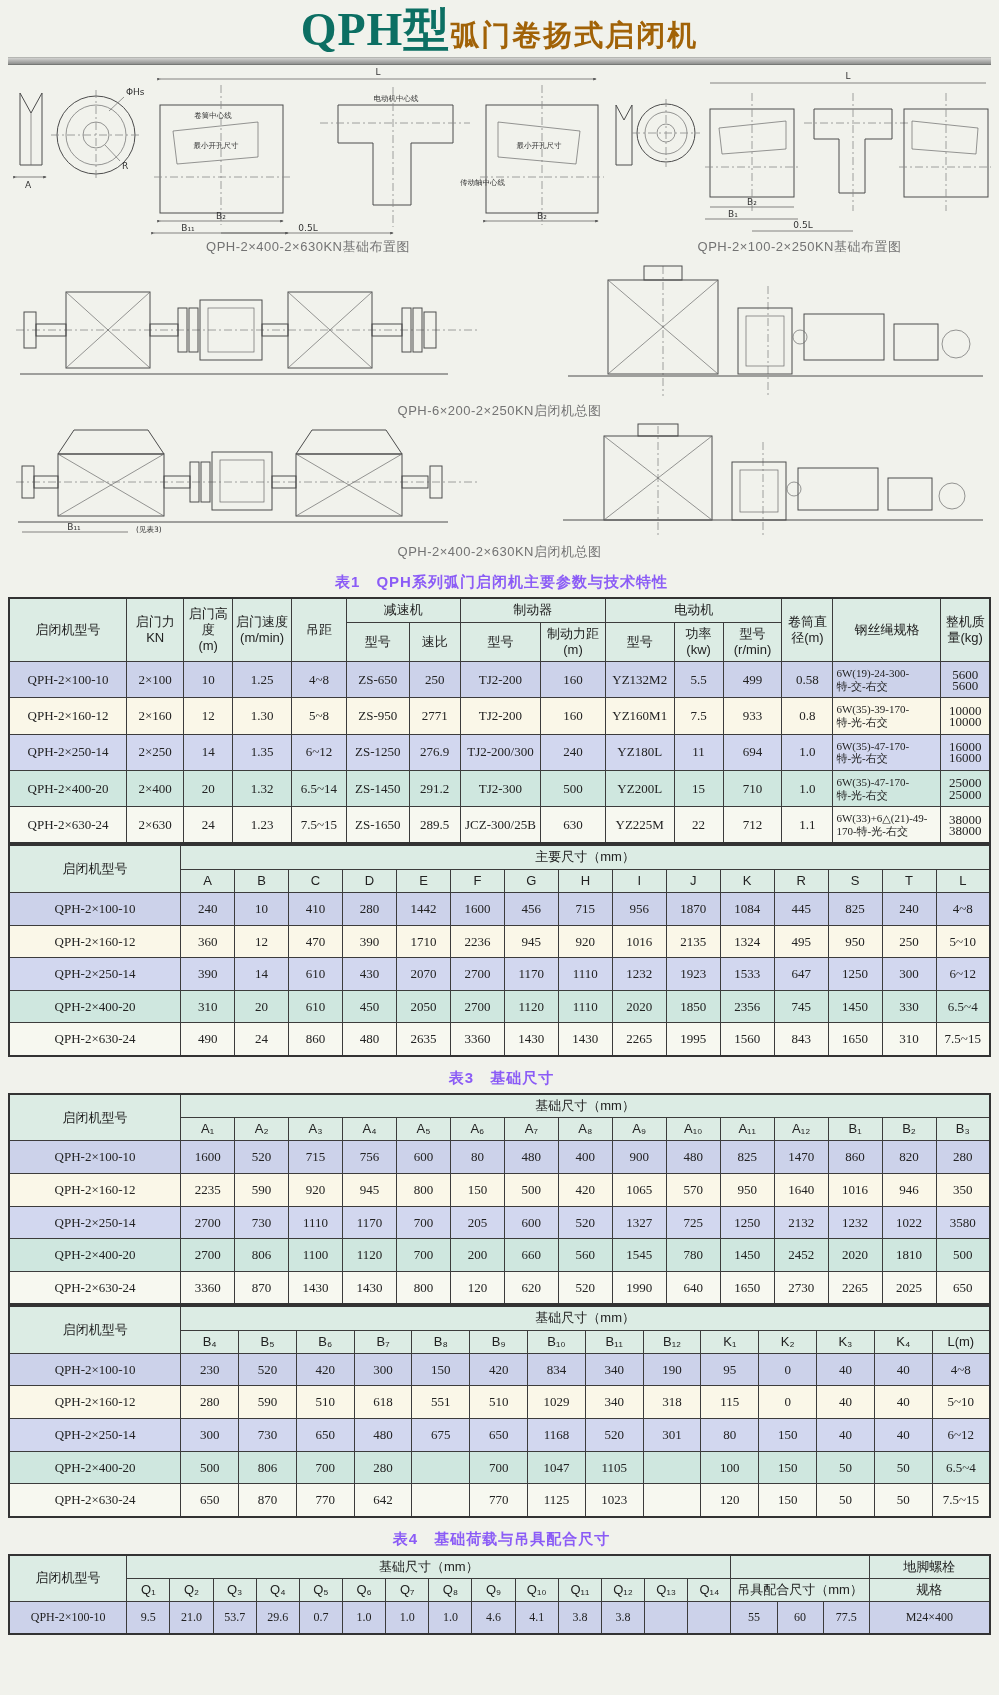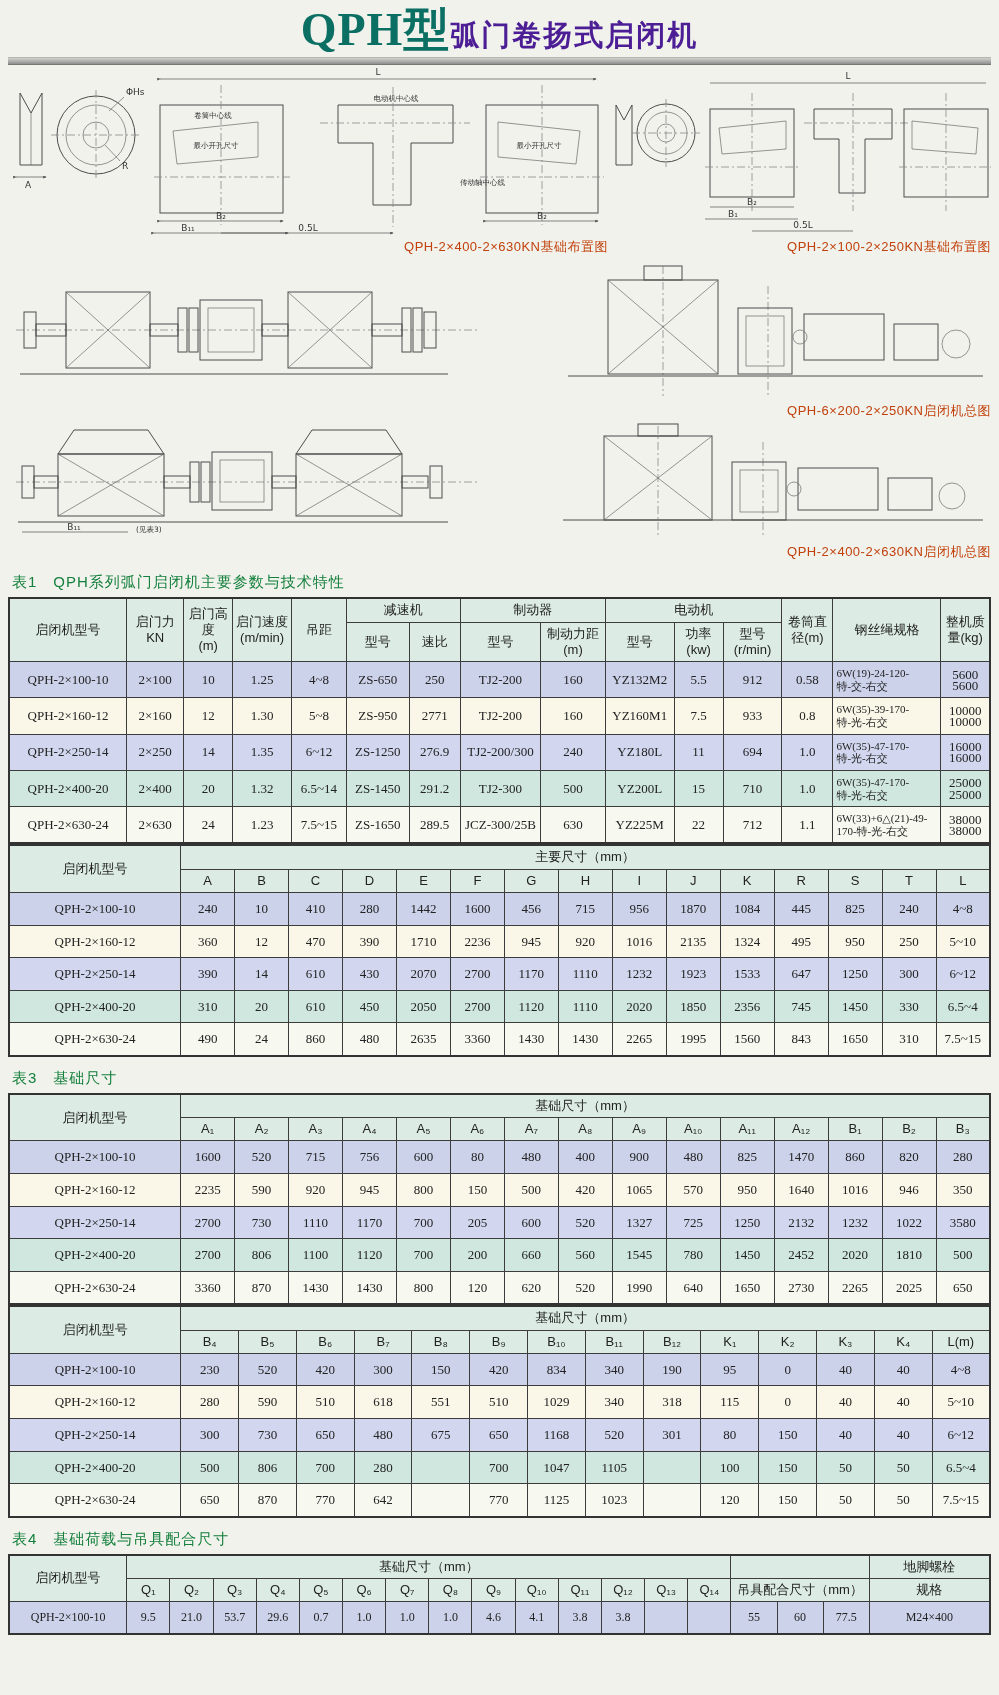--- a/index.html
+++ b/index.html
@@ -3,38 +3,38 @@
 <meta charset="utf-8">
 <style>
   html,body{margin:0;padding:0;}
   body{background:#e9eae4;font-family:"Liberation Sans","DejaVu Sans",sans-serif;}
   .page{width:999px;min-height:1695px;margin:0 auto;background:#f1f2ec;box-sizing:border-box;padding:4px 8px 14px 8px;}
 
   
   header{ text-align:center; padding-top:2px;}
   h1{margin:0;line-height:1.05;}
   .t-model{font-family:"Liberation Serif","DejaVu Serif",serif;font-weight:bold;font-size:46px;color:var(--title_teal,#0c6f63);letter-spacing:1px;}
-  .t-suffix{font-size:29px;font-weight:bold;color:#4c1d95;letter-spacing:2px;}
+  .t-suffix{font-size:29px;font-weight:bold;color:#a16207;letter-spacing:2px;}
   .rule{height:6px;margin-top:3px;background:linear-gradient(#d2d2d0,#8f908e);border-top:1px solid #b5b6b2;border-bottom:1px solid #767875;}
 
   
   figure{margin:0;padding:0;}
   .top-figs{display:flex;align-items:flex-start;}
   .fig{position:relative;}
-  figcaption{font-size:13px;color:#c2410c;text-align:right;letter-spacing:.5px;margin-top:1px;}
+  figcaption{font-size:13px;color:#737373;text-align:center;letter-spacing:.5px;margin-top:1px;}
   svg{display:block;}
   .ln{stroke:#4c4c4c;stroke-width:1;fill:none;}
   .lt{stroke:#6a6a6a;stroke-width:.7;fill:none;}
   .cl{stroke:#8a8a8a;stroke-width:.8;fill:none;stroke-dasharray:8 3 2 3;}
   .dim{stroke:#555;stroke-width:.7;fill:none;}
   .dl{font-family:"DejaVu Sans",sans-serif;font-size:9px;fill:#333;}
   .dc{font-family:"DejaVu Sans",sans-serif;font-size:7.5px;fill:#333;}
 
   
-  h2{font-size:15px;font-weight:normal;color:#15803d;margin:12px 0 5px 4px;letter-spacing:1px;}
+  h2{font-size:15px;font-weight:bold;color:#8b5cf6;margin:12px 0 5px 4px;letter-spacing:1px;text-align:center;}
   table{width:100%;border-collapse:collapse;table-layout:fixed;border:2px solid #333;background:#fbfbf6;}
   th,td{border:1px solid #3c3c3c;text-align:center;vertical-align:middle;white-space:pre-line;overflow:hidden;}
   th{background:var(--header_green,#dcece4);font-weight:normal;font-size:13px;color:#222;padding:3px 1px;line-height:1.25;}
   td{font-family:"Liberation Serif","DejaVu Serif",serif;font-size:13px;color:#222;padding:7px 1px;line-height:1.2;}
   tbody tr.r0 td{background:var(--row_lavender,#ccd2ea);}
   tbody tr.r1 td{background:var(--row_cream,#faf7e8);}
   tbody tr.r2 td{background:var(--row_lavender2,#d2d7ef);}
   tbody tr.r3 td{background:var(--row_teal,#cfe7df);}
   tbody tr.r4 td{background:var(--row_white,#f7f8f0);}
   td.model{font-size:13px;}
@@ -292,23 +292,23 @@
           <td>2×100</td>
           <td>10</td>
           <td>1.25</td>
           <td>4~8</td>
           <td>ZS-650</td>
           <td>250</td>
           <td>TJ2-200</td>
           <td>160</td>
           <td>YZ132M2</td>
           <td>5.5</td>
-          <td>912</td>
+          <td>499</td>
           <td>0.58</td>
-          <td>6W(19)-24-120-
+          <td>6W(19)-24-300-
 特-交-右交</td>
           <td>5600
 5600</td>
         </tr>
         <tr class="r1">
           <td class="model">QPH-2×160-12</td>
           <td>2×160</td>
           <td>12</td>
           <td>1.30</td>
           <td>5~8</td>

